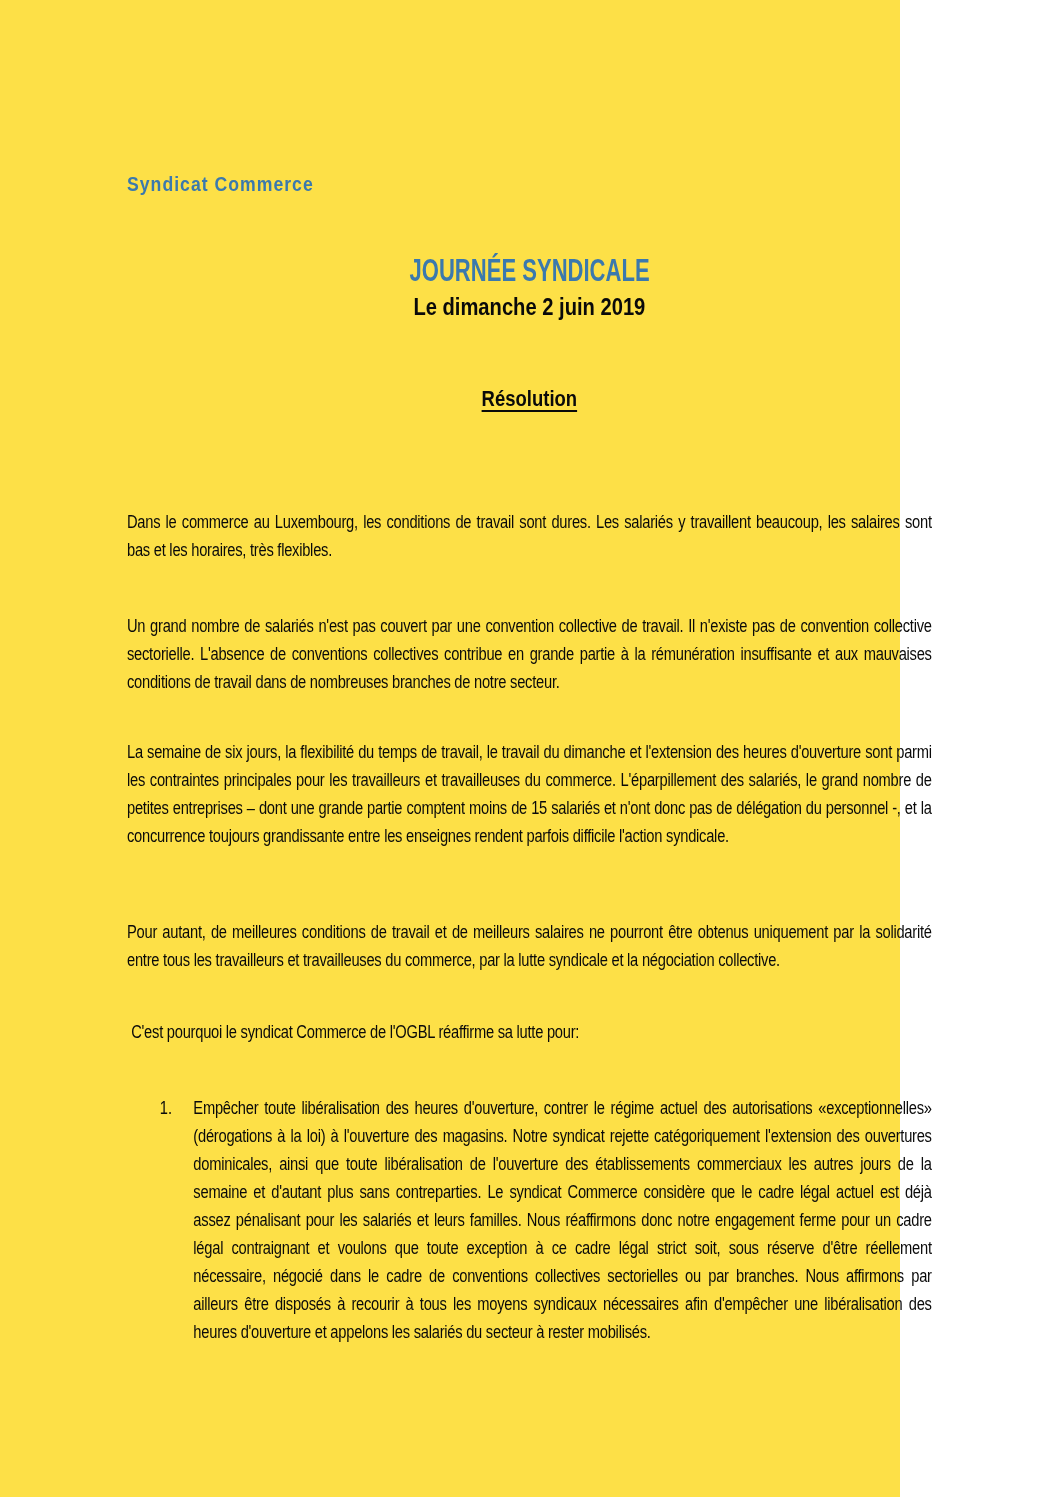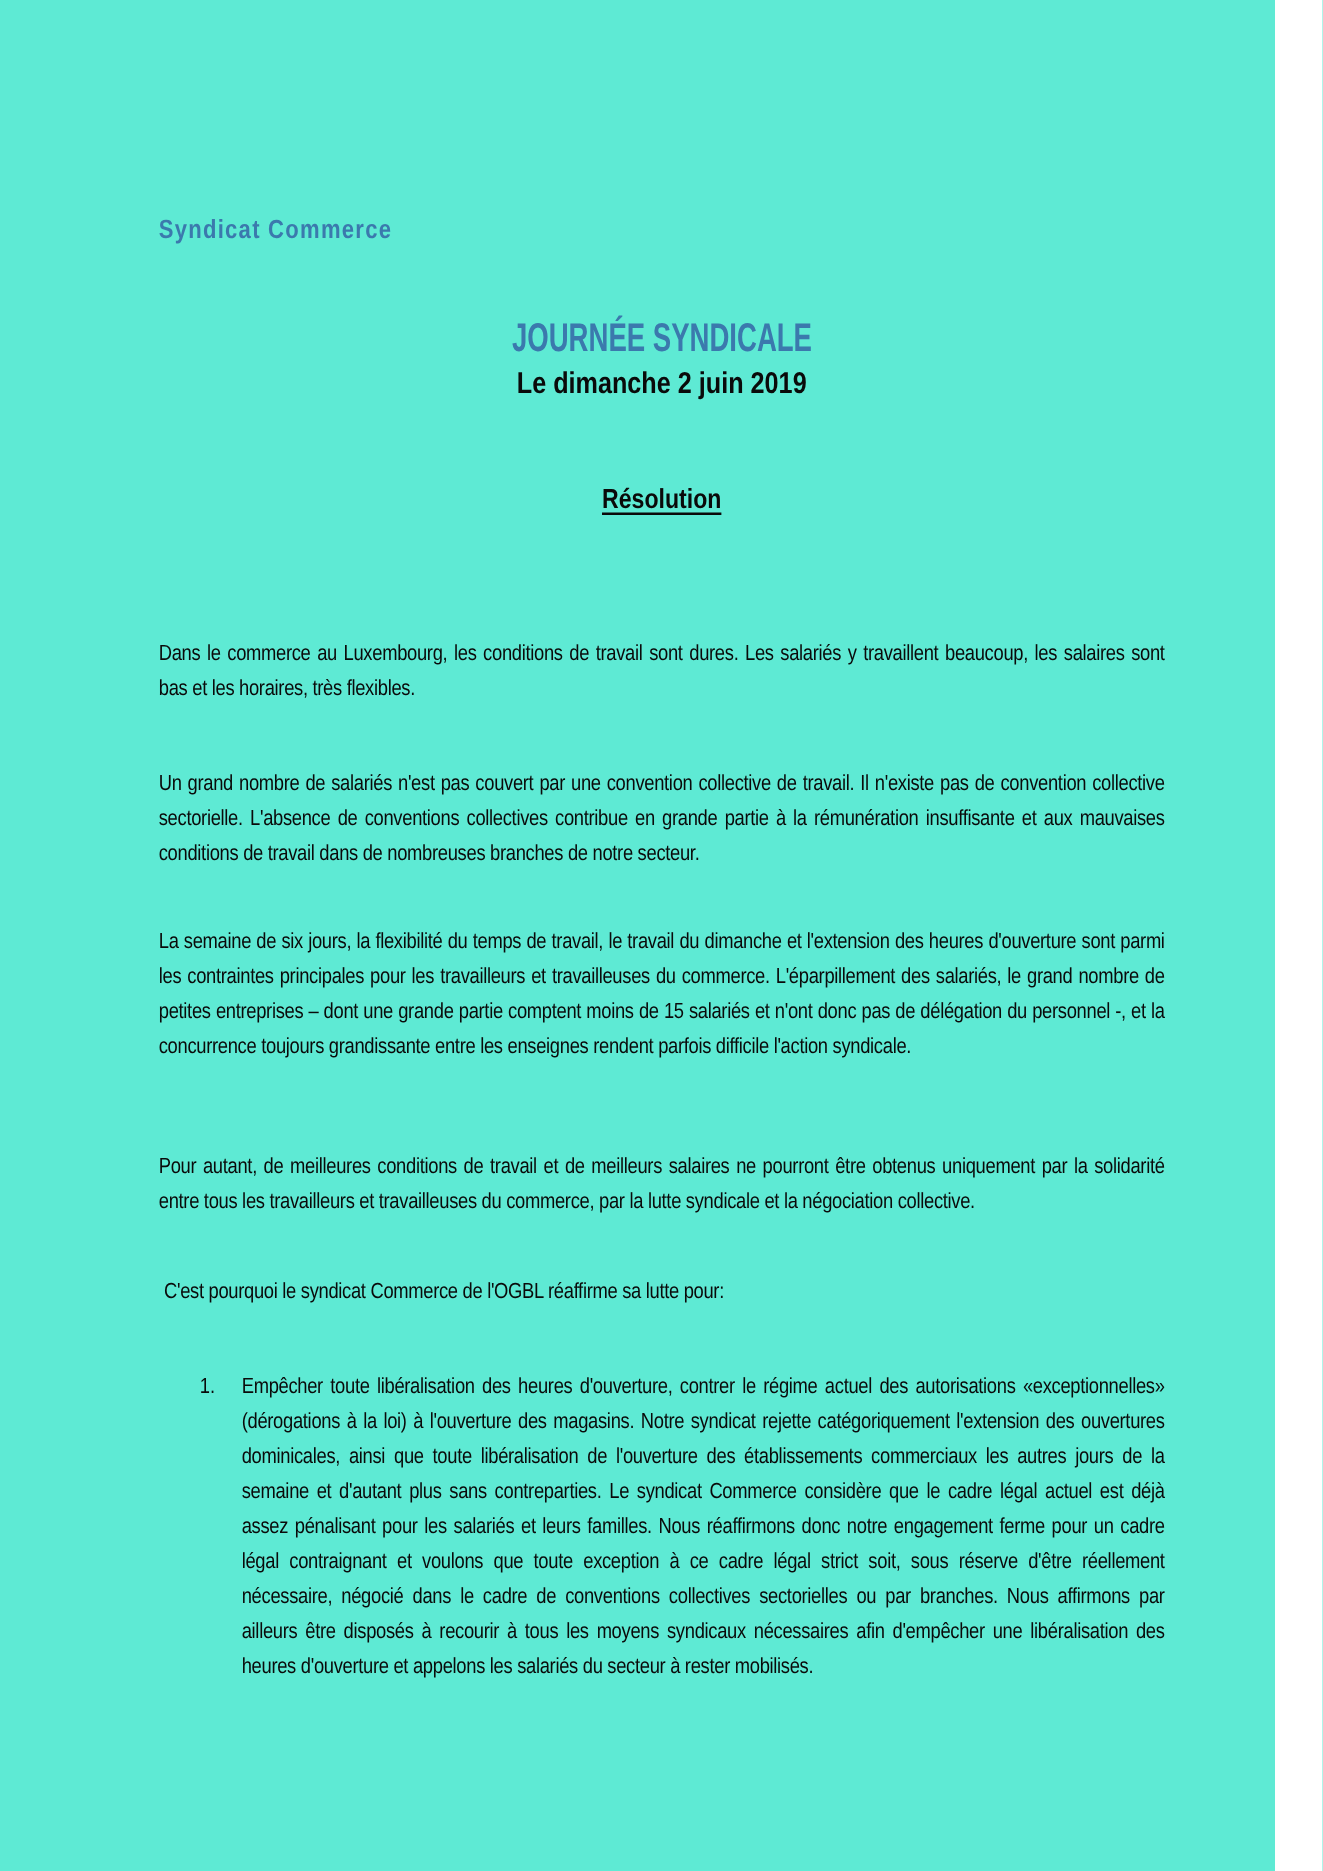--- a/index.html
+++ b/index.html
@@ -3,21 +3,21 @@
 <meta charset="utf-8">
 <style>
   html, body { margin: 0; padding: 0; }
   body {
     width: 1058px; height: 1497px;
     background: #ffffff;
     font-family: "Liberation Sans", sans-serif;
     color: #000000;
     overflow: hidden;
   }
-  .sheet { position: relative; width: 1020px; height: 1497px; background: #5eead4; }
+  .sheet { position: relative; width: 900px; height: 1497px; background: #fde047; }
 
   
   .content {
     position: absolute; left: 127px; top: 0;
     width: 958px; height: 1497px;
     transform: scaleX(0.84);
     transform-origin: 0 0;
   }
   .blk { position: absolute; left: 0; width: 100%; margin: 0; }
 

